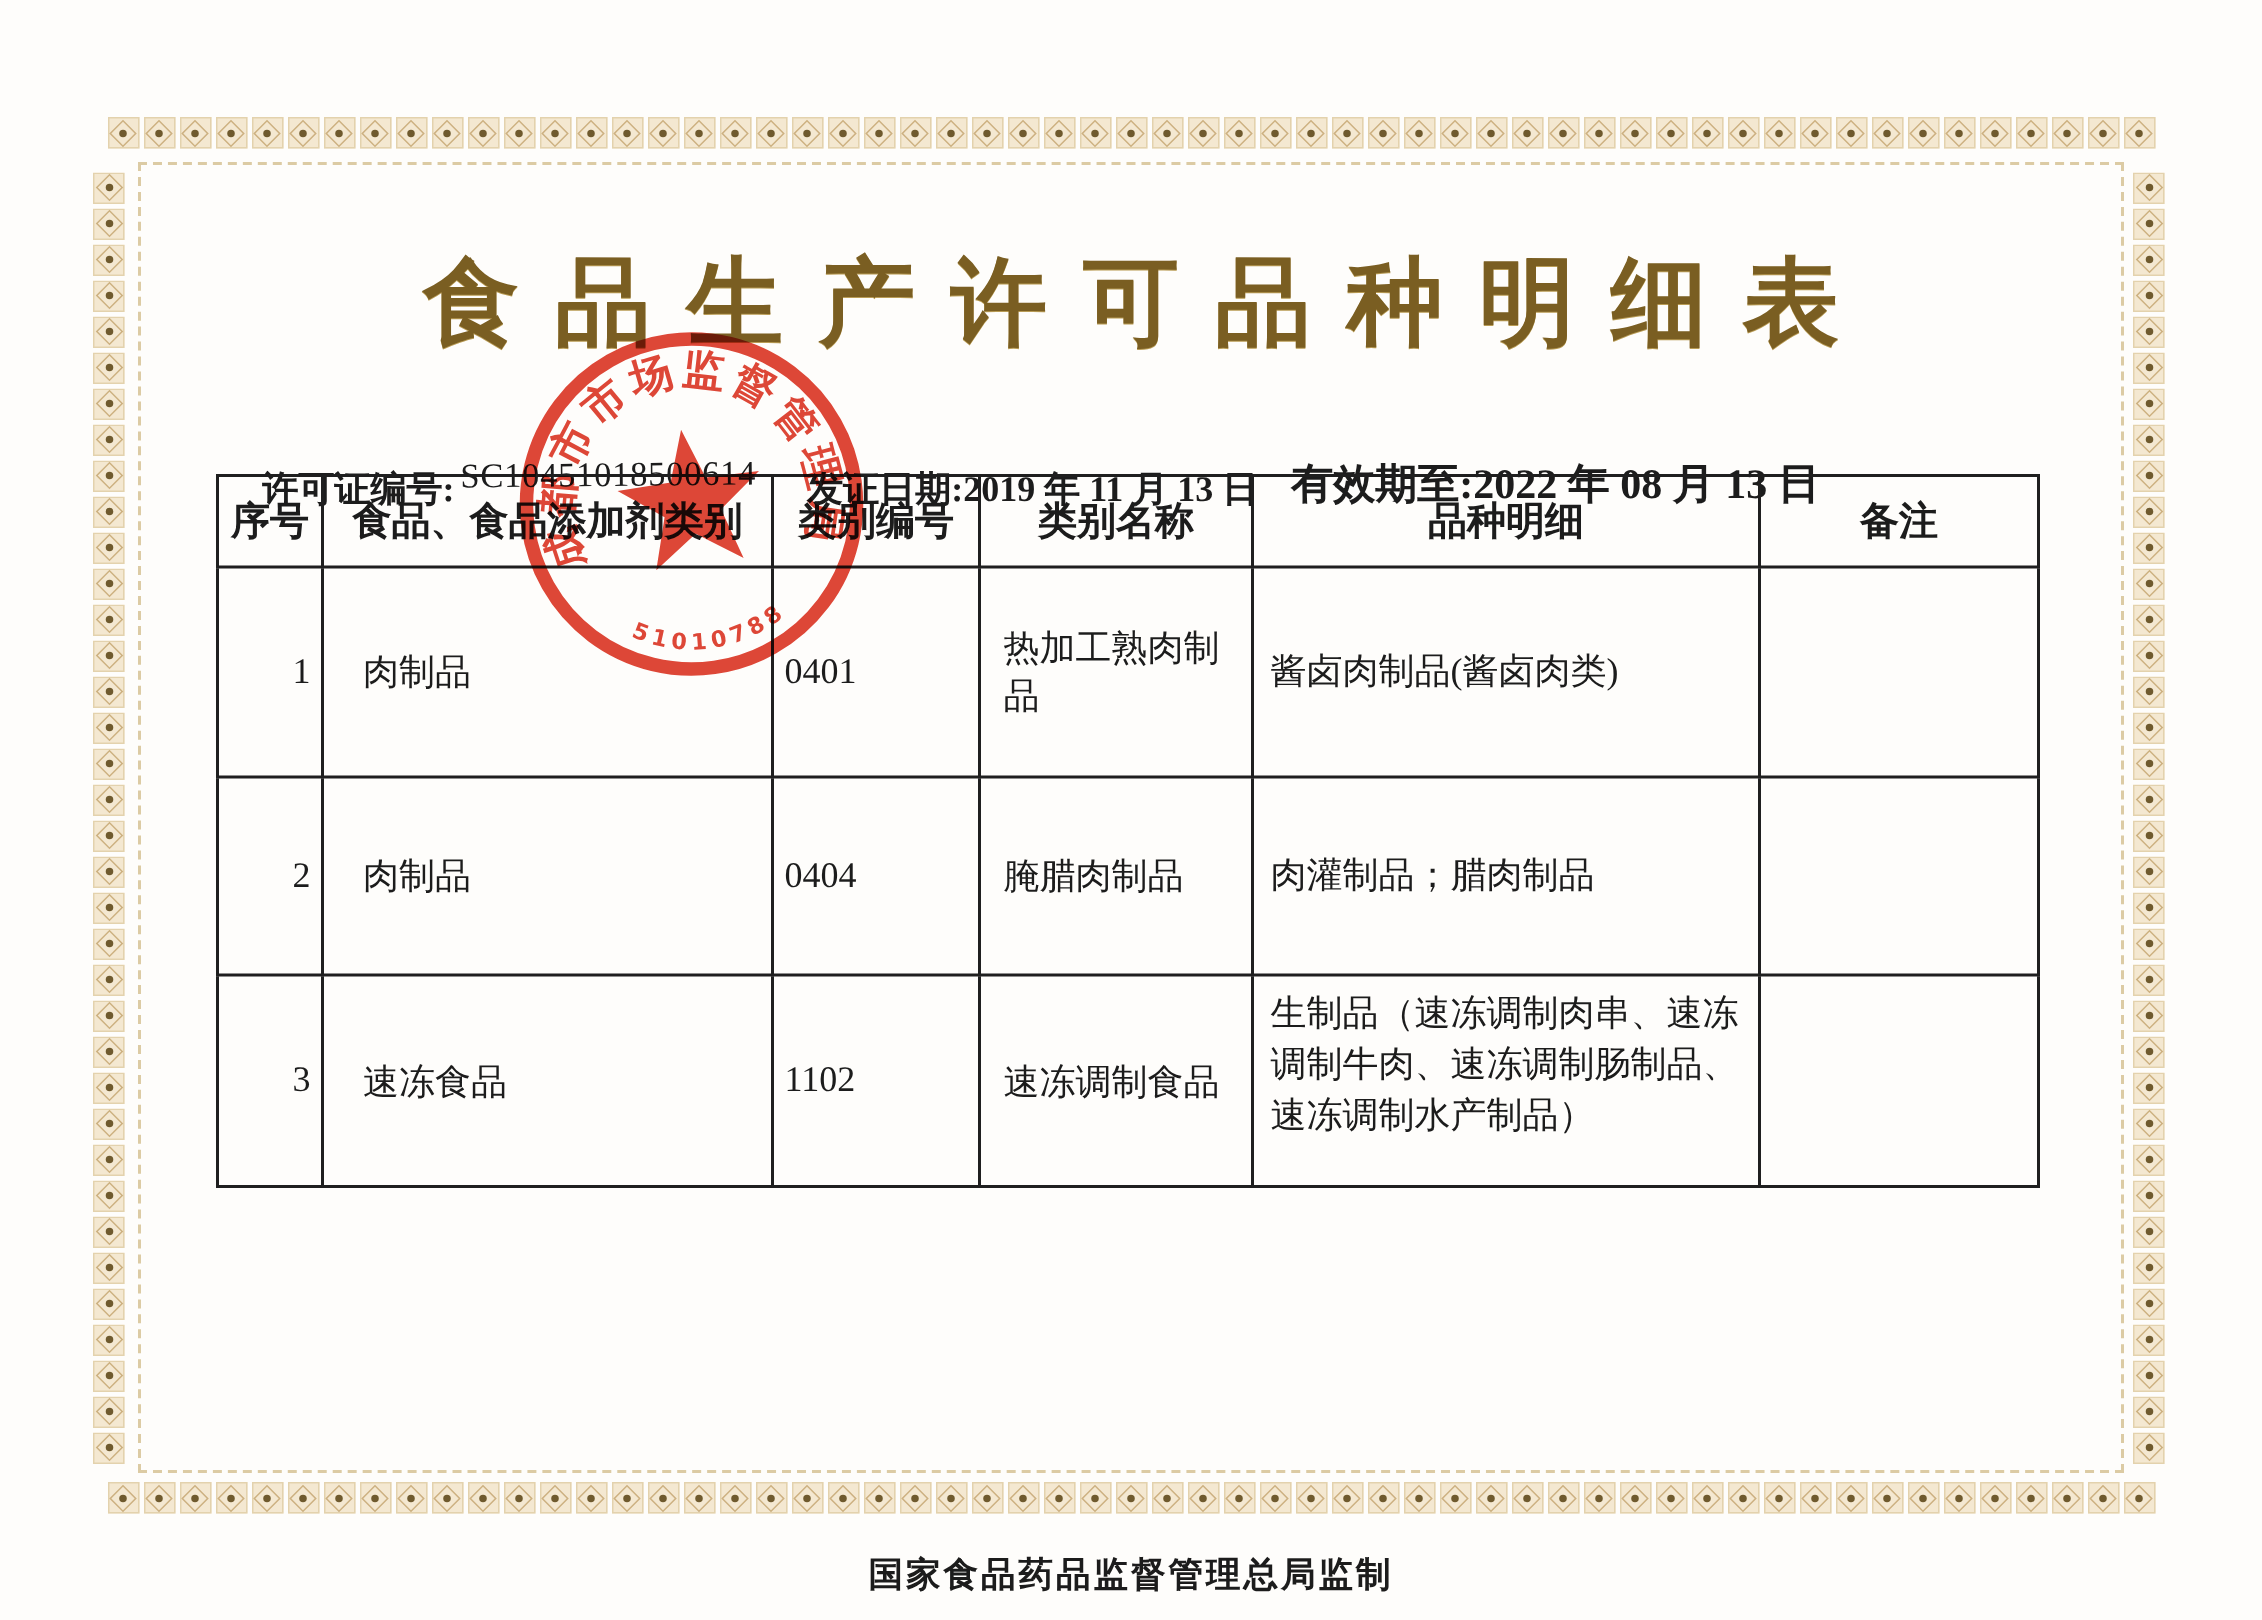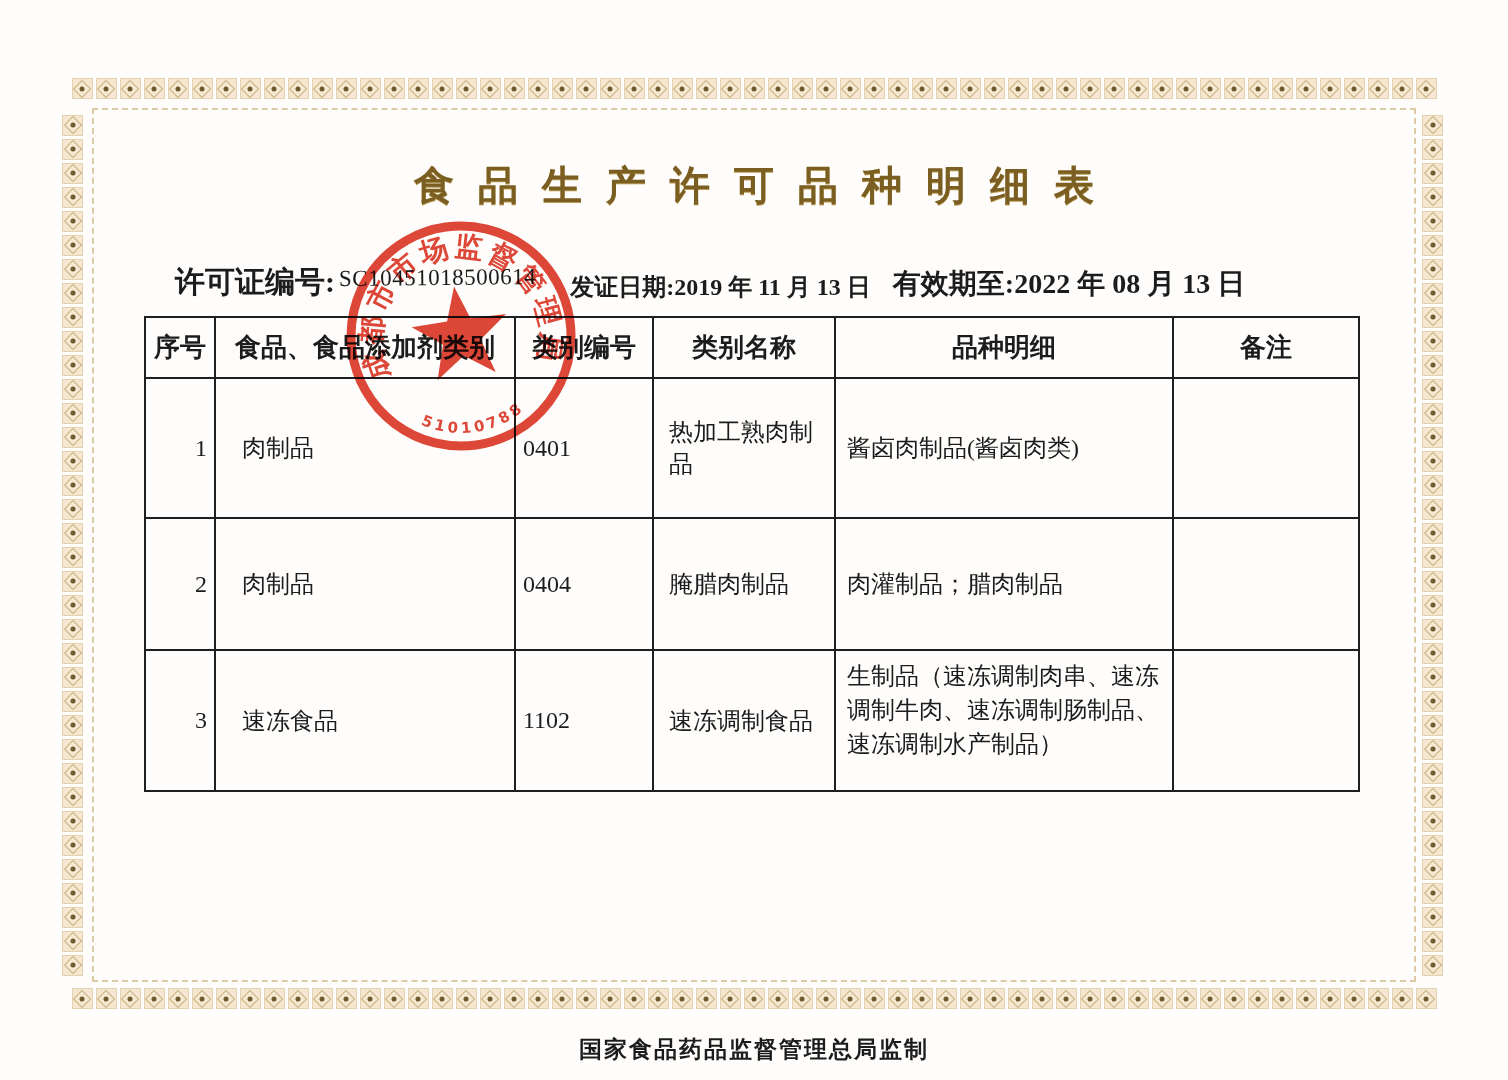--- a/index.html
+++ b/index.html
@@ -17,26 +17,26 @@
   .strip-right  { top:26px; bottom:26px; right:0; width:24px; flex-direction:column; }
   .tile { flex:none; width:21px; height:21px; position:relative;
     background:#f4e8d1; box-shadow:inset 0 0 0 1px #e3d2ad; }
   .tile::before { content:""; position:absolute; left:50%; top:50%; width:11px; height:11px;
     border:1.5px solid #cdb181; transform:translate(-50%,-50%) rotate(45deg); }
   .tile::after { content:""; position:absolute; left:50%; top:50%; width:5px; height:5px;
     background:#6f5a2e; border-radius:50%; transform:translate(-50%,-50%); }
 
   
   .doc-title { position:absolute; top:158px; left:0; width:100%; text-align:center;
-    font-size:40px; font-weight:bold; color:#7a5e22; letter-spacing:24px; text-indent:24px;
+    font-size:64px; font-weight:bold; color:#7a5e22; letter-spacing:24px; text-indent:24px;
     text-shadow:0 1px 0 #b99c55; }
 
   
   .license-line { position:absolute; top:262px; left:175px; display:flex; align-items:flex-end; white-space:nowrap; }
-  .lic-label { font-size:30px; font-weight:bold; }
+  .lic-label { font-size:24px; font-weight:bold;margin-top:48px; }
   .lic-value { font-size:23px; margin-left:4px; transform:translateY(-12px) rotate(-0.6deg); letter-spacing:0.5px; }
   .lic-issue { font-size:24px; font-weight:bold; margin-left:34px; }
   .lic-valid { font-size:28px; font-weight:bold; margin-left:22px; }
 
   
   table.license-table { position:absolute; left:144px; top:316px; width:1214px;
     border-collapse:collapse; table-layout:fixed; }
   .license-table th, .license-table td { border:2px solid #1f1f1f; overflow:hidden; }
   .license-table th { font-size:26px; font-weight:bold; text-align:center; height:61px; }
   .license-table td { font-size:24px; vertical-align:middle; }

